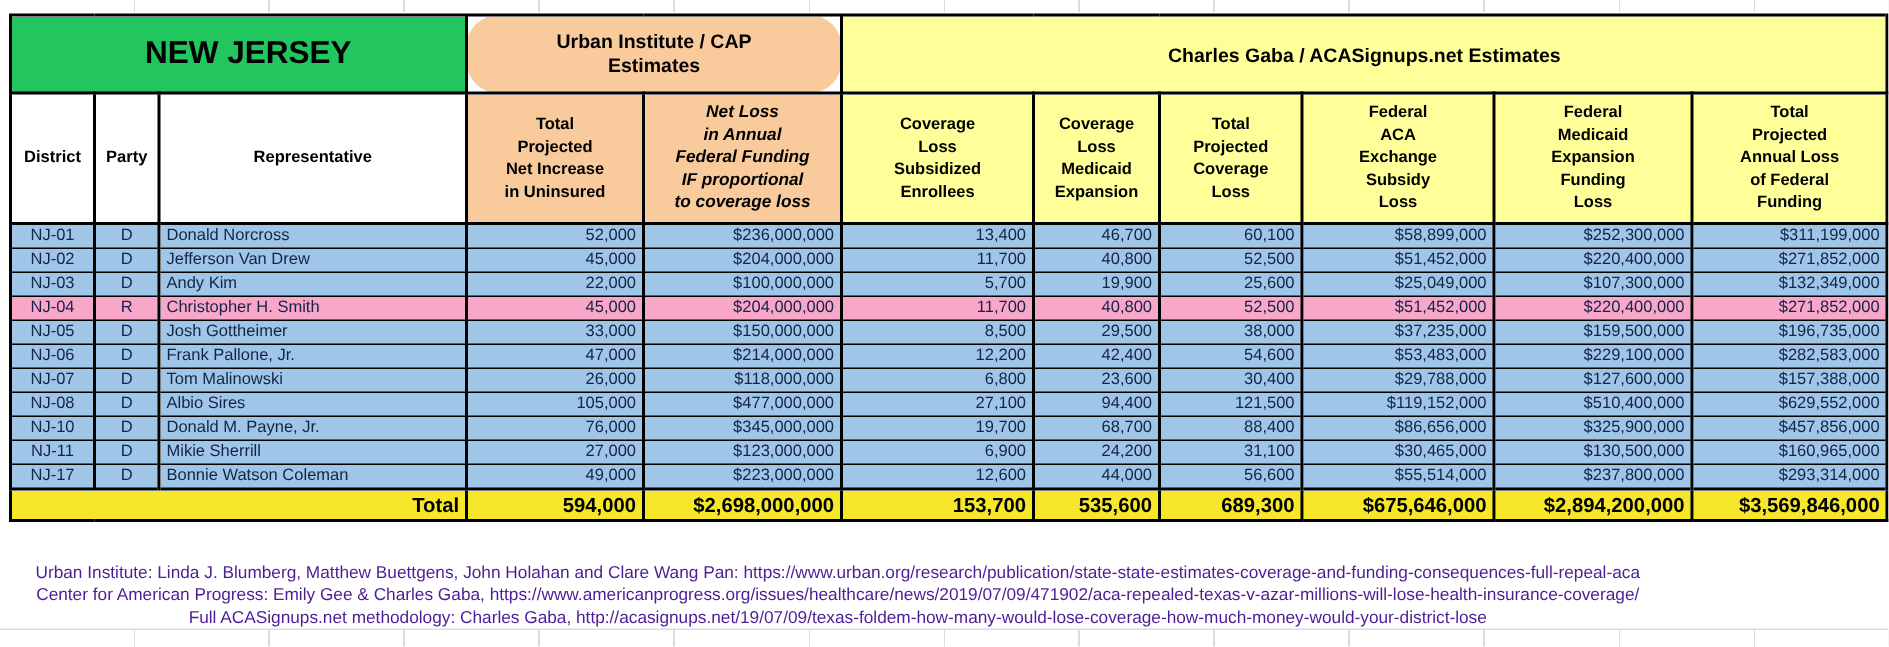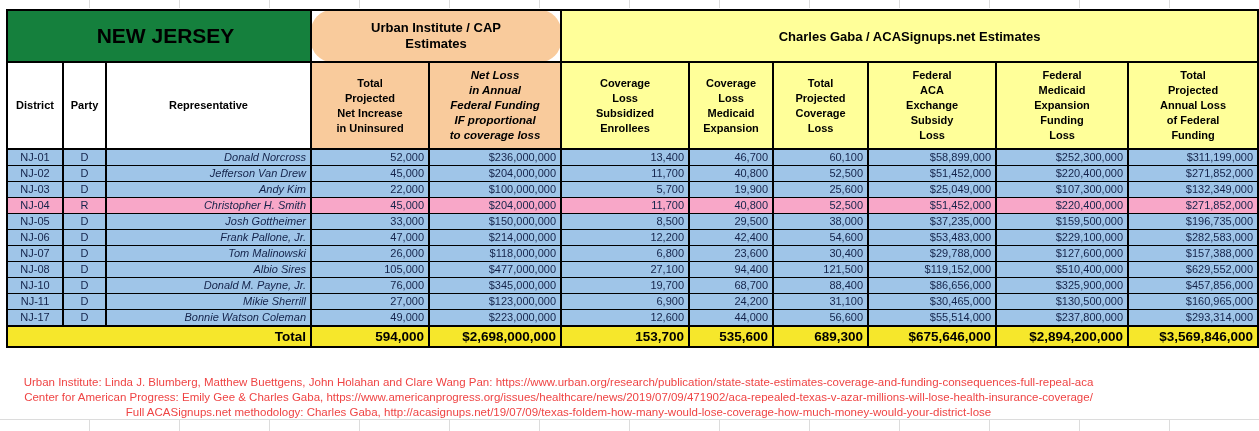--- a/index.html
+++ b/index.html
@@ -8,41 +8,41 @@
     repeating-linear-gradient(to right, transparent 0 89px, #dcdcdc 89px 90px);}
   #strip-top{top:0;height:8px;}
   #strip-bottom{top:419px;height:12px;border-top:1px solid #dcdcdc;}
   #sheet{position:absolute;top:9px;left:6px;}
   table{border-collapse:collapse;table-layout:fixed;width:1251px;}
   td,th{border-left:2px solid #000;border-right:2px solid #000;border-top:1px solid #000;border-bottom:1px solid #000;
         padding:0 4px;overflow:hidden;white-space:nowrap;}
   table{border:2px solid #000;}
   
   tr.band1 th{height:50px;border-bottom:2px solid #000;vertical-align:middle;text-align:center;}
-  .title-cell{font-size:21px;font-weight:bold;background:#15803d;color:#000;padding-left:17px;}
+  .title-cell{font-size:21px;font-weight:bold;background:#22c55e;color:#000;padding-left:17px;}
   .urban-cell{font-size:13px;font-weight:bold;background:#F9CB9C;color:#000;line-height:16px;white-space:pre-line;border-radius:21px;}
   .gaba-cell{font-size:13px;font-weight:bold;background:#FFFF99;color:#000;}
   
   tr.band2 th{height:85px;border-bottom:2px solid #000;font-size:11px;font-weight:bold;line-height:15px;
               text-align:center;vertical-align:middle;white-space:pre-line;color:#000;background:#fff;}
   tr.band2 th.g-urban{background:#F9CB9C;}
   tr.band2 th.g-gaba{background:#FFFF99;}
   tr.band2 th.italic{font-style:italic;font-size:11.5px;}
   
   tbody td{height:15px;font-size:11px;line-height:15px;background:#9FC5E8;color:#14234A;vertical-align:middle;}
   tbody tr.gop td{background:#F8A7C8;}
   td.c-center{text-align:center;}
-  td.c-left{text-align:right;font-style:italic;}
+  td.c-left{text-align:left;}
   td.c-num{text-align:right;}
   td.b{font-weight:normal;}
   
   tfoot td{height:19px;background:#F6E72B;font-size:13.5px;font-weight:bold;color:#000;
            border-top:2px solid #000;border-bottom:2px solid #000;text-align:right;vertical-align:middle;}
   
-  #notes{position:absolute;top:375px;left:0;width:1117px;text-align:center;color:#ef4444;}
+  #notes{position:absolute;top:375px;left:0;width:1117px;text-align:center;color:#4c1d95;}
   #notes div{font-size:11.5px;line-height:15px;white-space:nowrap;}
 </style>
 </head>
 <body>
 
 <div class="gridstrip" id="strip-top"></div>
 
 <div id="sheet">
   <table>
     <colgroup>

